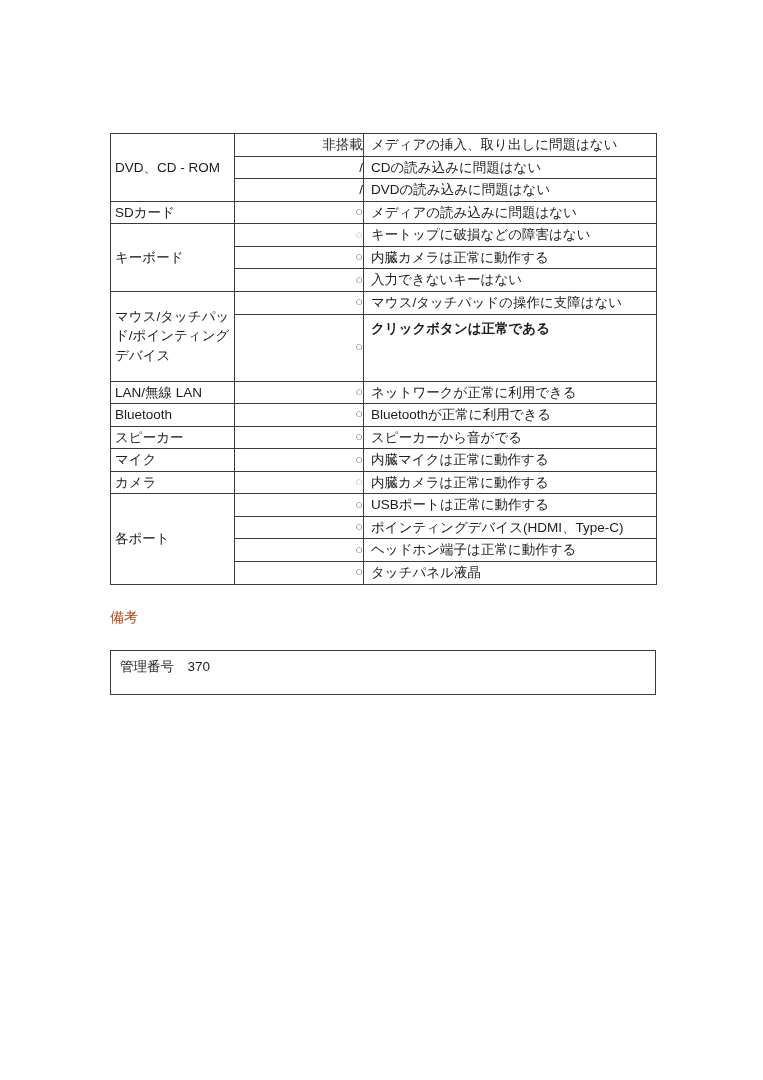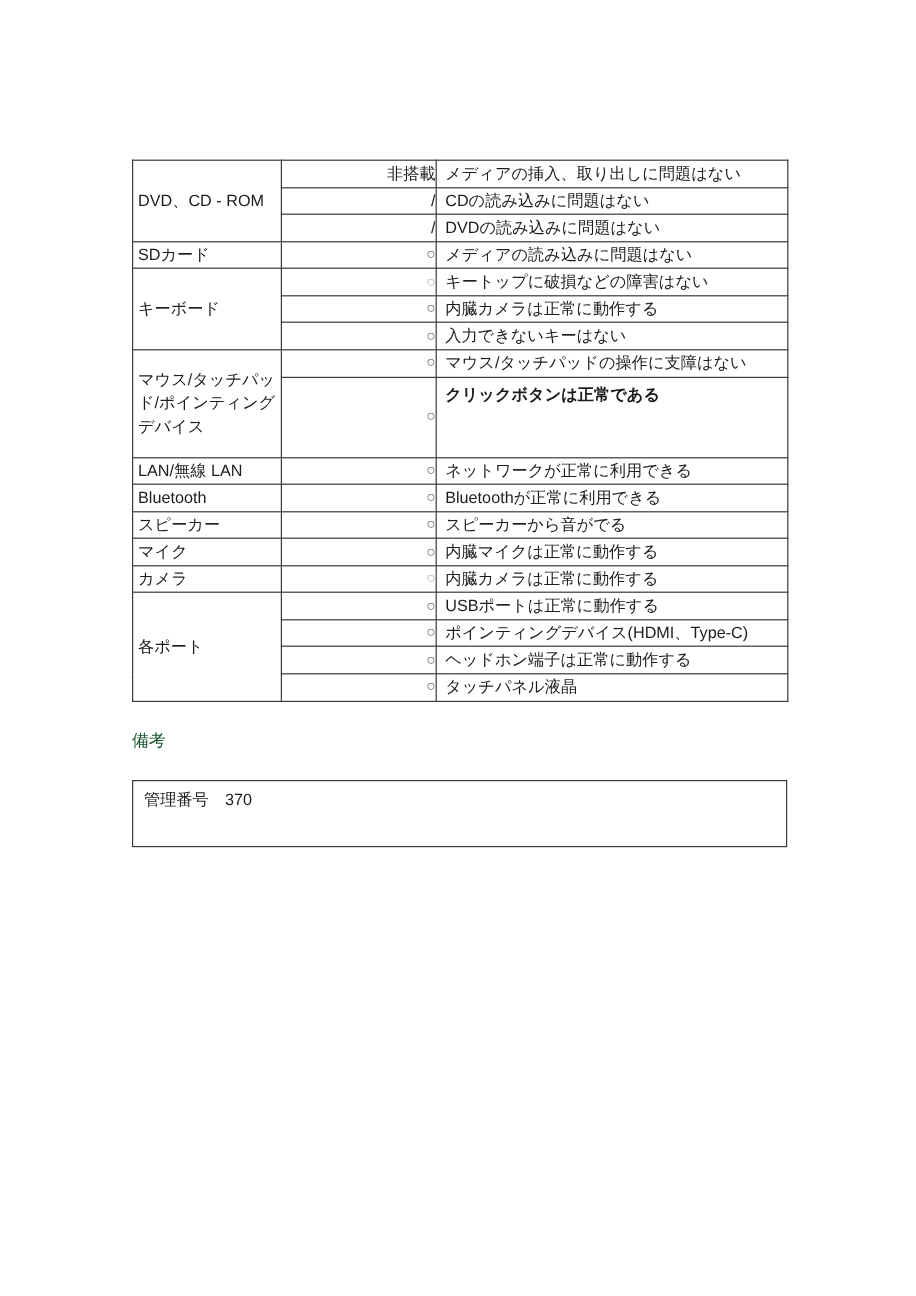--- a/index.html
+++ b/index.html
@@ -32,27 +32,27 @@
   td.c2 { width: 129px; text-align: right; color: #5f5f5f; font-size: 13px; }
   td.c2.light { color: #b2b2b2; }
   td.c2.text { color: #1c1c1c; font-size: 13.5px; }
   td.c3 { width: 293px; text-align: left; padding: 1px 6px 1px 7px; margin-top: 16px; }
   tr.tall { height: 67px; }
   tr.tall td.c3 { vertical-align: top; padding-top: 4px; font-weight: bold; }
 
   
   .remarks {
     position: absolute; left: 110px; top: 609px;
-    font-size: 14px; color: #14532d;
+    font-size: 14px; color: #c2410c;
   }
 
   
   .notes-box {
     position: absolute; left: 110px; top: 650px;
-    width: 546px; height: 56px;
+    width: 546px; height: 45px;
     border: 1px solid #3a3a3a;
     padding: 4px 9px 0 9px;
     font-size: 13.5px;
   }
   .notes-box .line { line-height: 24px; white-space: pre; }
 </style>
 </head>
 <body>
 
 <div class="page">

